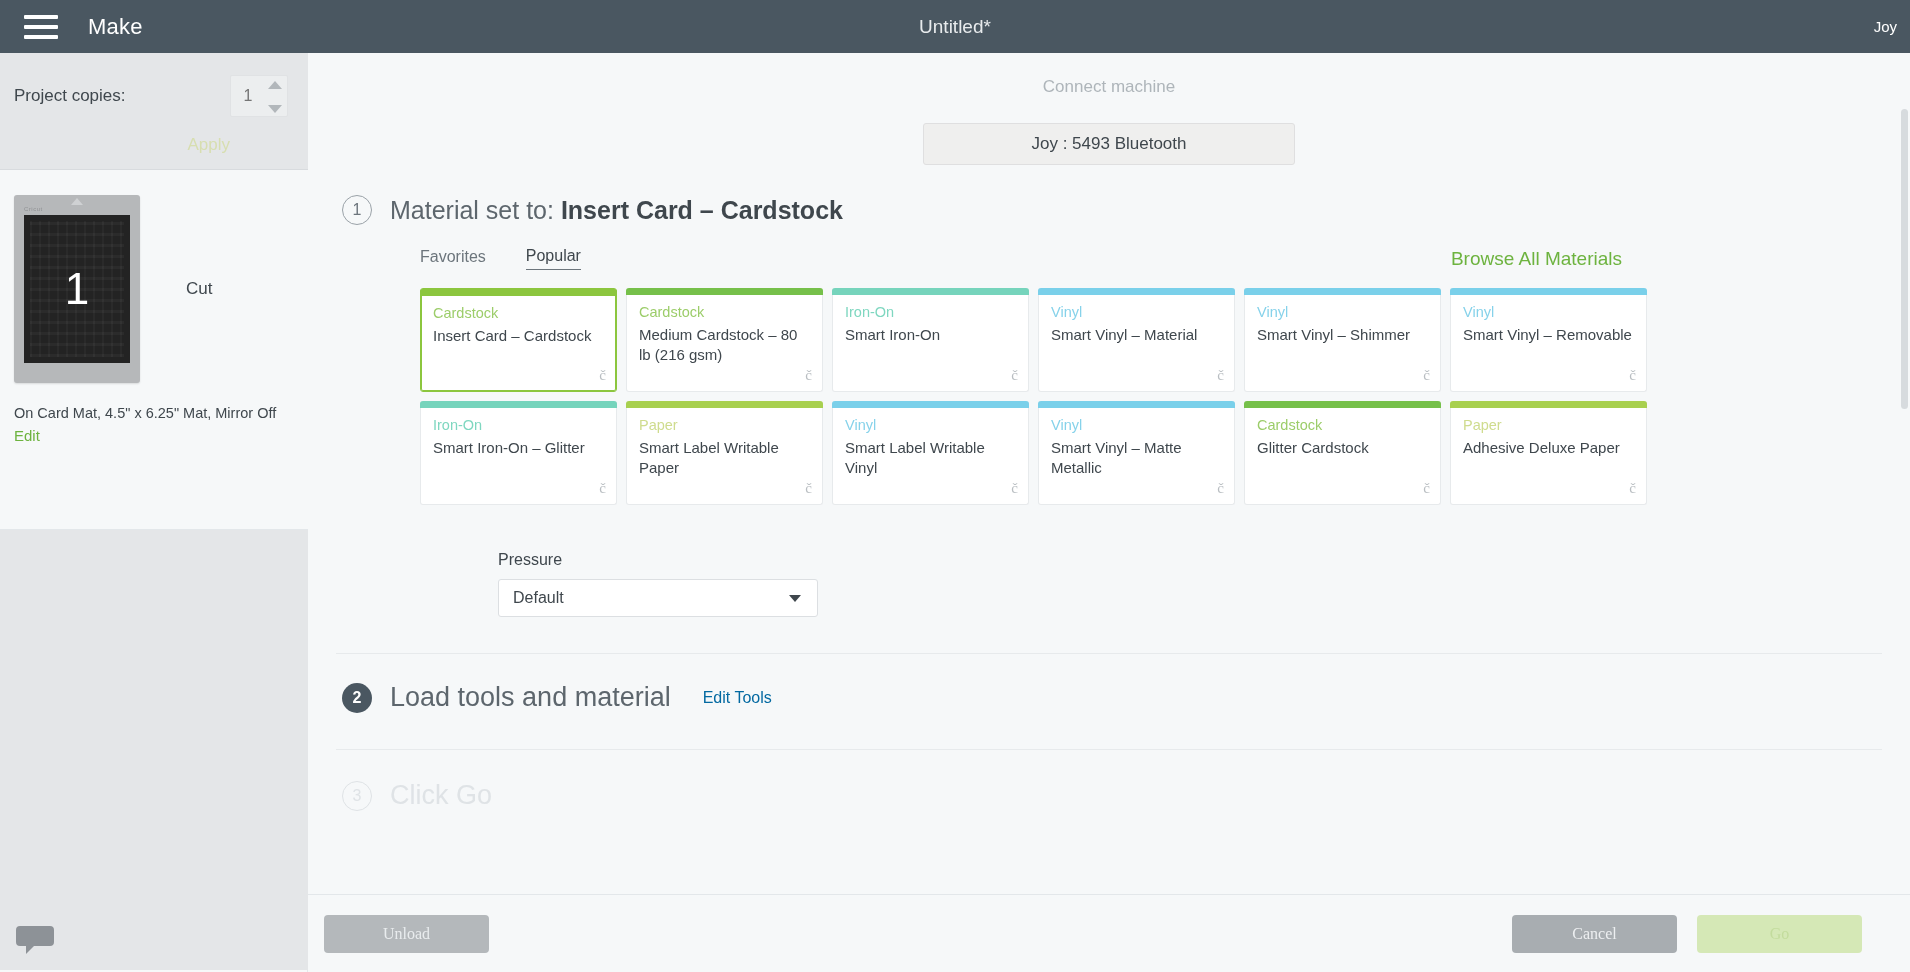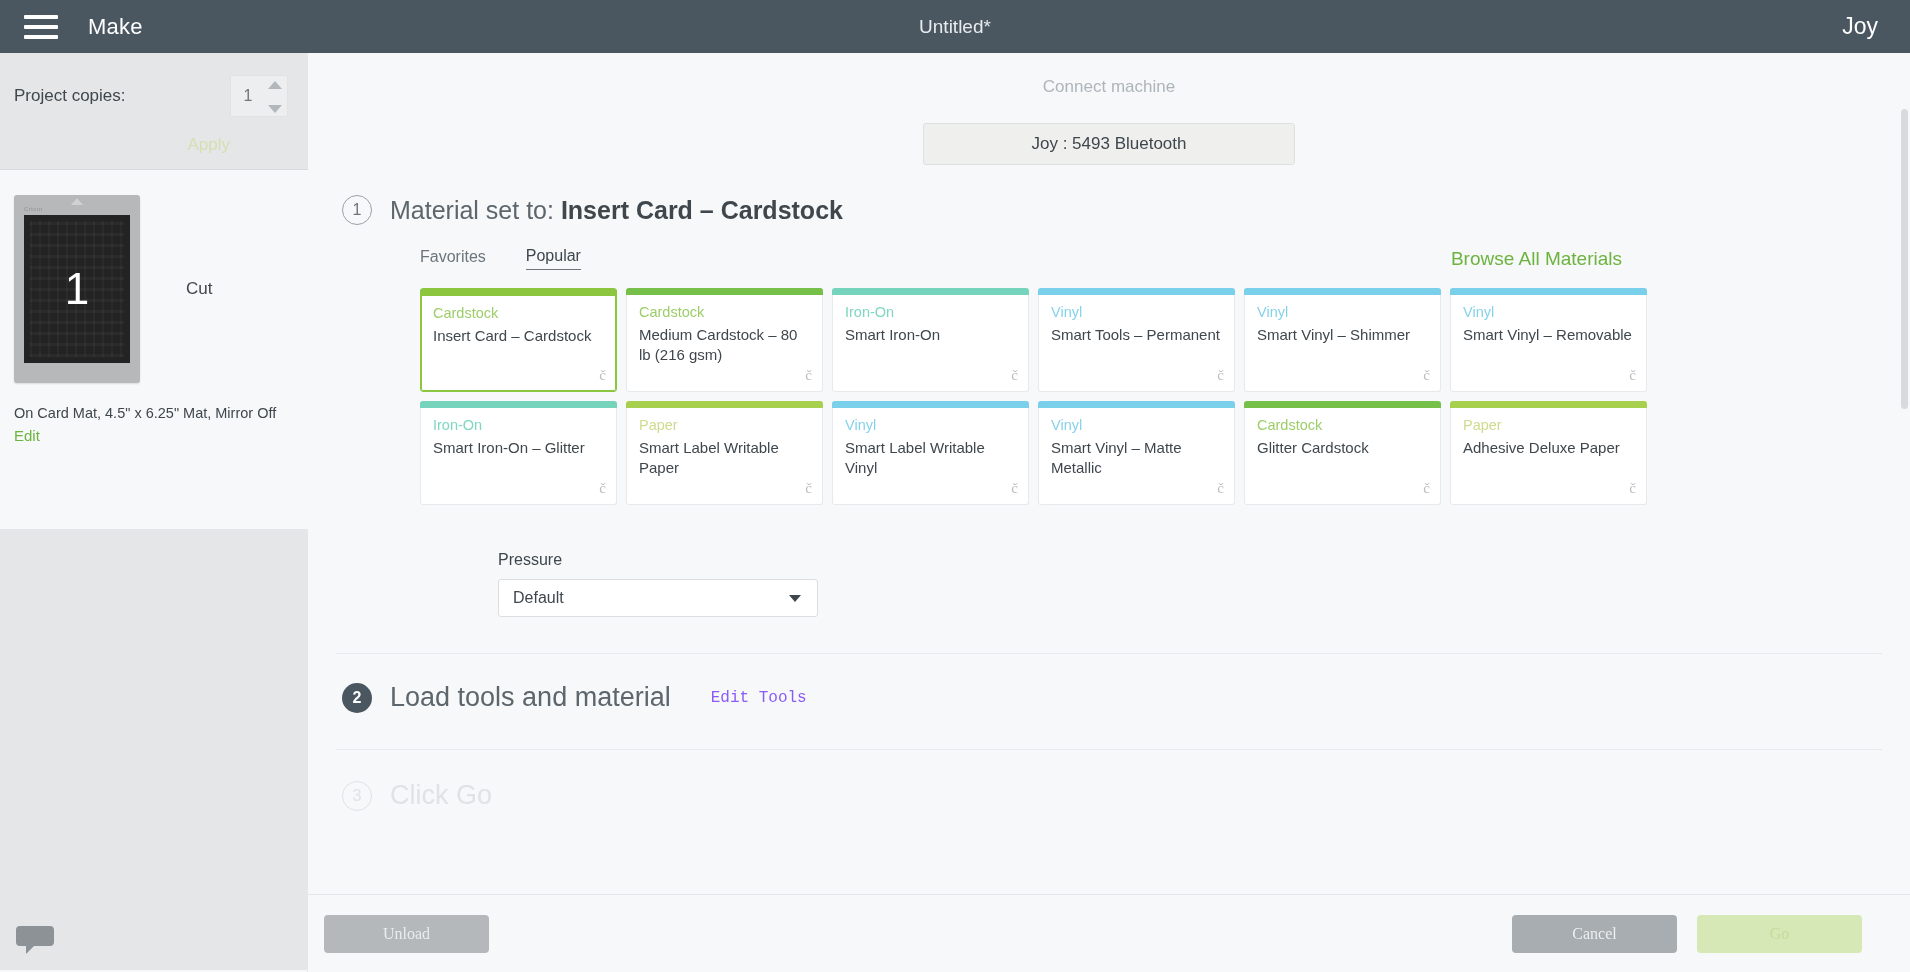--- a/index.html
+++ b/index.html
@@ -23,21 +23,21 @@
   }
   .hamburger span { display: block; height: 4px; background: #fff; border-radius: 1px; }
   .make-label {
     margin-left: 30px; color: #ffffff; font-size: 22px; letter-spacing: .2px;
   }
   .doc-title {
     position: absolute; left: 0; right: 0; text-align: center;
     color: #e8ebed; font-size: 19px; pointer-events: none;
   }
   .user-label {
-    position: absolute; right: 32px; color: #ffffff; font-size: 23px; cursor: pointer;
+    position: absolute; right: 13px; color: #ffffff; font-size: 15px; cursor: pointer;
   }
 
   
   .leftpanel {
     position: absolute; left: 0; top: 53px; width: 308px; height: 919px;
     background: #f6f8f9; border-right: 1px solid #e3e7ea;
   }
   .copies-box {
     position: relative; width: 308px; height: 117px;
     background: #e4e6e8; border-bottom: 1px solid #d8dbde;
@@ -177,21 +177,21 @@
   .pressure-select .caret {
     position: absolute; right: 16px; width: 0; height: 0;
     border-left: 6px solid transparent; border-right: 6px solid transparent;
     border-top: 7px solid #3f474d;
   }
 
   .divider { margin: 36px 28px 0 28px; height: 1px; background: #e7eaec; }
 
   .step2 { padding: 28px 0 0 34px; }
   .step2 .step-title { font-size: 27px; }
-  .edit-tools { margin-left: 22px; font-size: 16px; color: #8b5cf6; cursor: default; font-family: Liberation Mono, monospace; }
+  .edit-tools { margin-left: 14px; font-size: 16px; color: #0369a1; cursor: default; }
   .step3 { padding: 30px 0 0 34px; }
   .step3 .step-title { color: #dfe3e6; font-size: 27px; }
 
   
   .footer {
     position: absolute; left: 308px; bottom: 0; width: 1602px; height: 78px;
     background: #f6f8f9; border-top: 1px solid #e3e7ea;
     display: flex; align-items: center;
   }
   .btn {
@@ -304,21 +304,21 @@
             </div>
             <div class="mcard">
               <div class="topbar-color" style="background: rgb(118, 212, 188);"></div>
               <div class="mcat" style="color: rgb(127, 215, 192);">Iron-On</div>
               <div class="mname">Smart Iron-On</div>
               <div class="clogo">č</div>
             </div>
             <div class="mcard">
               <div class="topbar-color" style="background: rgb(122, 208, 234);"></div>
               <div class="mcat" style="color: rgb(134, 210, 234);">Vinyl</div>
-              <div class="mname">Smart Tools – Permanent</div>
+              <div class="mname">Smart Vinyl – Material</div>
               <div class="clogo">č</div>
             </div>
             <div class="mcard">
               <div class="topbar-color" style="background: rgb(122, 208, 234);"></div>
               <div class="mcat" style="color: rgb(134, 210, 234);">Vinyl</div>
               <div class="mname">Smart Vinyl – Shimmer</div>
               <div class="clogo">č</div>
             </div>
             <div class="mcard">
               <div class="topbar-color" style="background: rgb(122, 208, 234);"></div>

